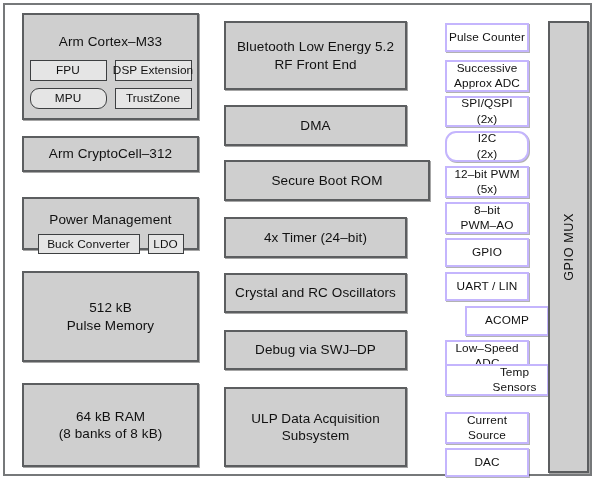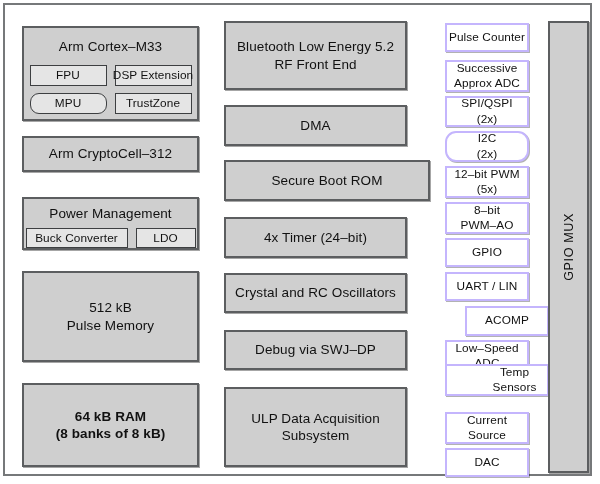--- a/index.html
+++ b/index.html
@@ -85,21 +85,21 @@
     white-space: nowrap;
     letter-spacing: 0.6px;
   }
 </style>
 </head>
 <body>
 
 <div id="diagram">
   <div id="chip-frame">
 
-    <div class="blk gray" style="left:17px; top:21px; width:177px; height:95px; justify-content:flex-start; padding-top:10px;">
+    <div class="blk gray" style="left:17px; top:8px; width:177px; height:107px; justify-content:flex-start; padding-top:18px;">
       <span class="line t14">Arm Cortex–M33</span>
       <div style="display:flex; gap:8px; margin-top:10px;">
         <div class="blk sub t12" style="position:relative; width:77px; height:21px;">
           <span class="line">FPU</span>
         </div>
         <div class="blk sub t12" style="position:relative; width:77px; height:21px;">
           <span class="line">DSP Extension</span>
         </div>
       </div>
       <div style="display:flex; gap:8px; margin-top:7px;">
@@ -109,38 +109,38 @@
         <div class="blk sub t12" style="position:relative; width:77px; height:21px;">
           <span class="line">TrustZone</span>
         </div>
       </div>
     </div>
 
     <div class="blk gray t14" style="left:17px; top:131px; width:177px; height:36px;">
       <span class="line">Arm CryptoCell–312</span>
     </div>
 
-    <div class="blk gray" style="left:17px; top:192px; width:177px; height:53px; justify-content:flex-start; padding-top:6px;">
+    <div class="blk gray" style="left:17px; top:192px; width:177px; height:53px; justify-content:flex-start; padding-top:12px;">
       <span class="line t14">Power Management</span>
       <div style="display:flex; gap:8px; margin-top:6px;">
         <div class="blk sub t12" style="position:relative; width:102px; height:20px;">
           <span class="line">Buck Converter</span>
         </div>
-        <div class="blk sub t12" style="position:relative; width:60px; height:20px;">
+        <div class="blk sub t12" style="position:relative; width:36px; height:20px;">
           <span class="line">LDO</span>
         </div>
       </div>
     </div>
 
     <div class="blk gray t14" style="left:17px; top:266px; width:177px; height:91px;">
       <span class="line">512 kB</span>
       <span class="line">Pulse Memory</span>
     </div>
 
-    <div class="blk gray t14" style="left:17px; top:378px; width:177px; height:84px;font-weight:bold;">
+    <div class="blk gray t14" style="left:17px; top:378px; width:177px; height:84px;">
       <span class="line">64 kB RAM</span>
       <span class="line">(8 banks of 8 kB)</span>
     </div>
 
     <div class="blk gray t14" style="left:219px; top:16px; width:183px; height:69px;">
       <span class="line">Bluetooth Low Energy 5.2</span>
       <span class="line">RF Front End</span>
     </div>
 
     <div class="blk gray t14" style="left:219px; top:100px; width:183px; height:41px;">

